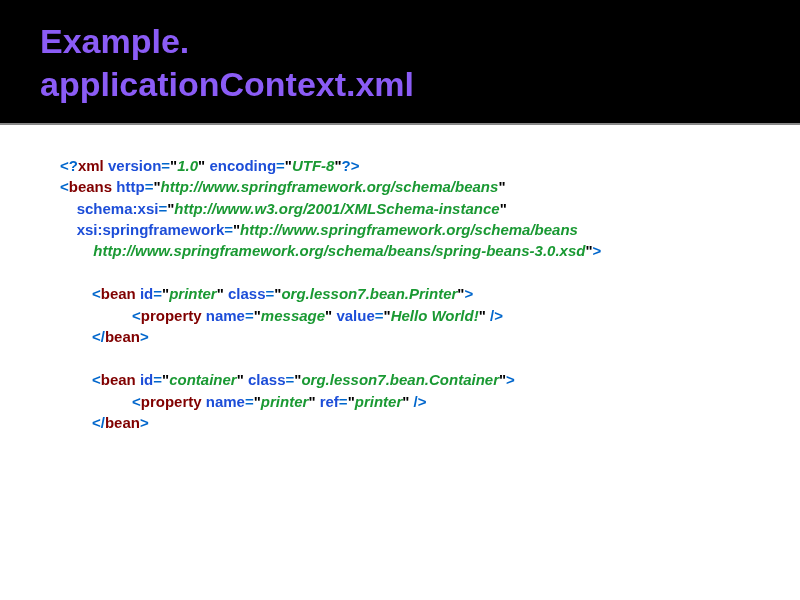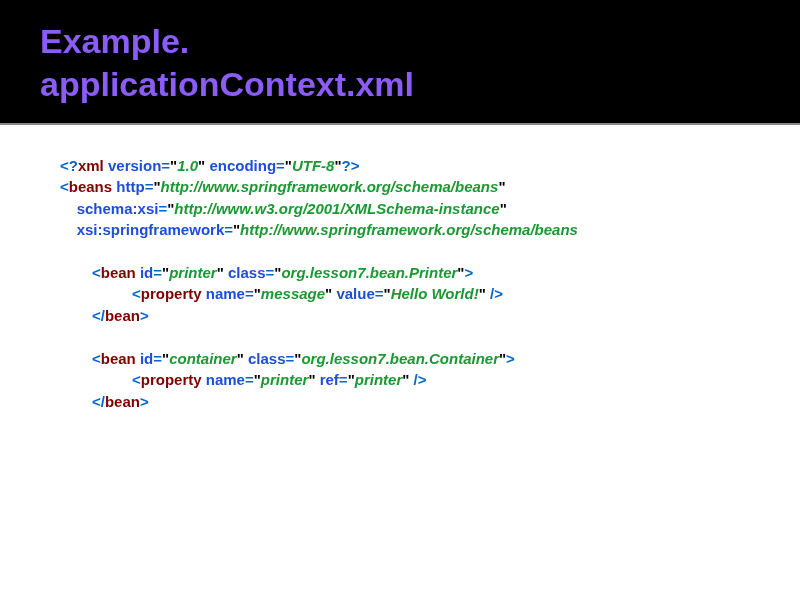--- a/index.html
+++ b/index.html
@@ -53,20 +53,21 @@
 <div class="code-area">
 
   <div class="code-line"><span class="tag-bracket">&lt;</span><span class="questionmark">?</span><span class="tag-name">xml</span> <span class="attr-name">version</span><span class="eq">=</span><span class="quote">"</span><span class="attr-val">1.0</span><span class="quote">"</span> <span class="attr-name">encoding</span><span class="eq">=</span><span class="quote">"</span><span class="attr-val">UTF-8</span><span class="quote">"</span><span class="questionmark">?</span><span class="tag-bracket">&gt;</span></div>
 
   <div class="code-line"><span class="tag-bracket">&lt;</span><span class="tag-name">beans</span> <span class="attr-name">http</span><span class="eq">=</span><span class="quote">"</span><span class="attr-val">http://www.springframework.org/schema/beans</span><span class="quote">"</span></div>
 
   <div class="code-line">    <span class="attr-name">schema:xsi</span><span class="eq">=</span><span class="quote">"</span><span class="attr-val">http://www.w3.org/2001/XMLSchema-instance</span><span class="quote">"</span></div>
 
   <div class="code-line">    <span class="attr-name">xsi:springframework</span><span class="eq">=</span><span class="quote">"</span><span class="attr-val">http://www.springframework.org/schema/beans</span></div>
 
+  <div class="code-line">        <span class="attr-val">http://www.springframework.org/schema/beans/spring-beans-3.0.xsd</span><span class="quote">"</span><span class="tag-bracket">&gt;</span></div>
 
   <div class="spacer"></div>
 
   <div class="code-line indent1"><span class="tag-bracket">&lt;</span><span class="tag-name">bean</span> <span class="attr-name">id</span><span class="eq">=</span><span class="quote">"</span><span class="attr-val">printer</span><span class="quote">"</span> <span class="attr-name">class</span><span class="eq">=</span><span class="quote">"</span><span class="attr-val">org.lesson7.bean.Printer</span><span class="quote">"</span><span class="tag-bracket">&gt;</span></div>
 
   <div class="code-line indent2"><span class="tag-bracket">&lt;</span><span class="tag-name">property</span> <span class="attr-name">name</span><span class="eq">=</span><span class="quote">"</span><span class="attr-val">message</span><span class="quote">"</span> <span class="attr-name">value</span><span class="eq">=</span><span class="quote">"</span><span class="attr-val">Hello World!</span><span class="quote">"</span> <span class="tag-bracket">/&gt;</span></div>
 
   <div class="code-line indent1"><span class="tag-bracket">&lt;/</span><span class="tag-name">bean</span><span class="tag-bracket">&gt;</span></div>
 
   <div class="spacer"></div>

